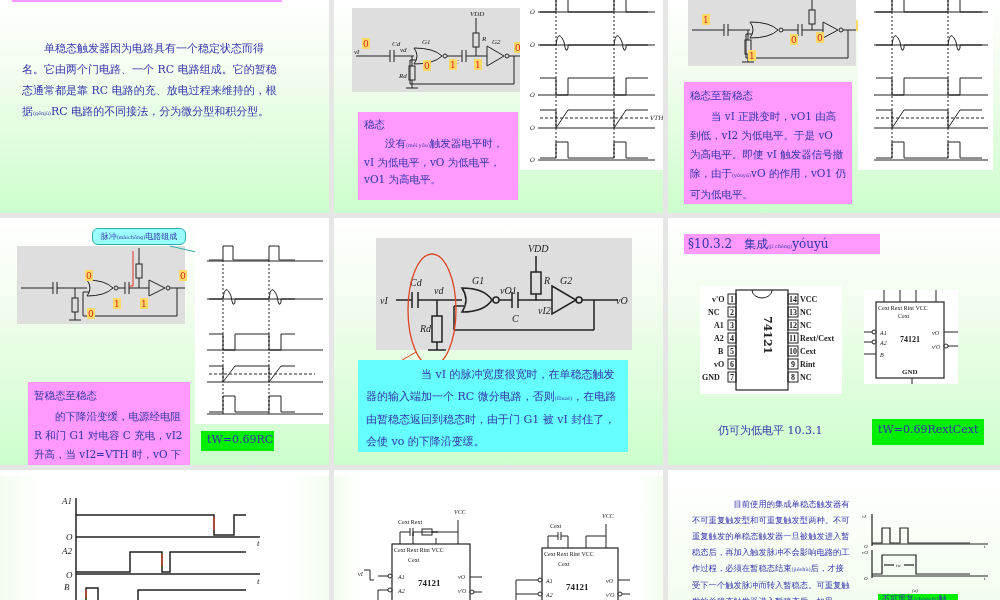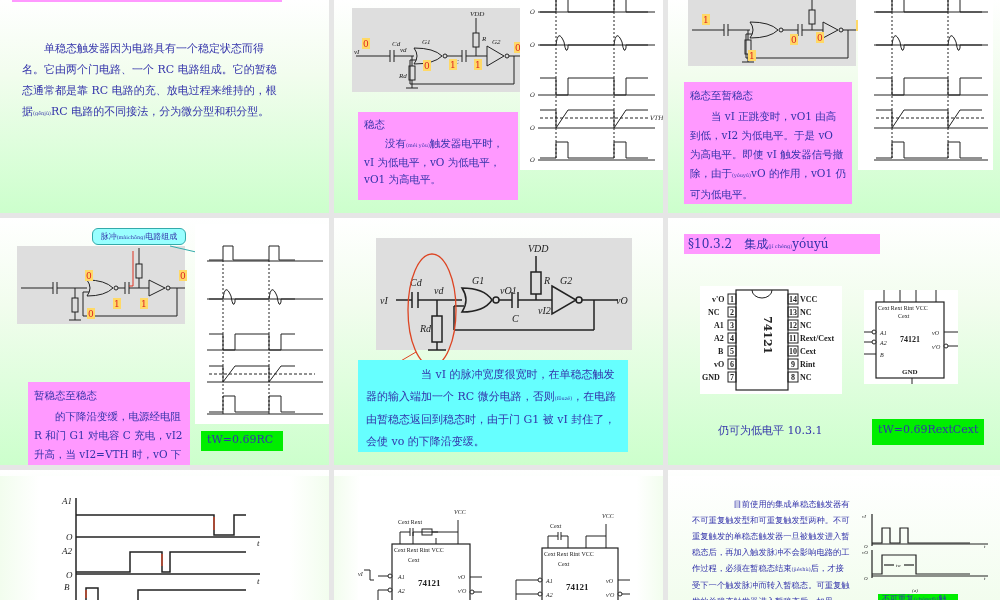--- a/index.html
+++ b/index.html
@@ -258,21 +258,21 @@
           <path d="M14 188 H28 V172 H40 V188 H74 V172 H86 V188 H100"></path>
         <line x1="28" y1="36" x2="28" y2="190" stroke-dasharray="2,2"></line>
           <line x1="74" y1="36" x2="74" y2="190" stroke-dasharray="2,2"></line>
       </g>
     </svg>
   </div>
   <div class="pinkbox" style="left:28px;top:116px;width:162px;height:120px;line-height:19px;margin-top:48px;">
     <div class="ttl">暂稳态至稳态</div>
     <div class="ind"><span>的下降沿变缓，电源经电阻 R 和门 G1 对电容 C 充电，vI2 升高，当 vI2=VTH 时，vO 下降，vO1 上升，但使 vI2 再次</span><span class="tiny">(zài cì)</span><span>升高，最终 vO1=1，vO=0。</span></div>
   </div>
-  <div class="greenbox" style="left:201px;top:213px;width:82px;height:20px;">tW=0.69RC</div>
+  <div class="greenbox" style="left:201px;top:213px;width:73px;height:20px;">tW=0.69RC</div>
 </div>
 
 <div class="slide s5">
   <div class="circuit" style="left:42px;top:20px;width:256px;height:112px;">
     <svg width="256" height="112">
       <g stroke="#222" stroke-width="1.5" fill="none">
         <line x1="20" y1="62" x2="36" y2="62"></line>
           <line x1="36" y1="54" x2="36" y2="70"></line>
           <line x1="42" y1="54" x2="42" y2="70"></line>
           <line x1="42" y1="62" x2="86" y2="62"></line>

